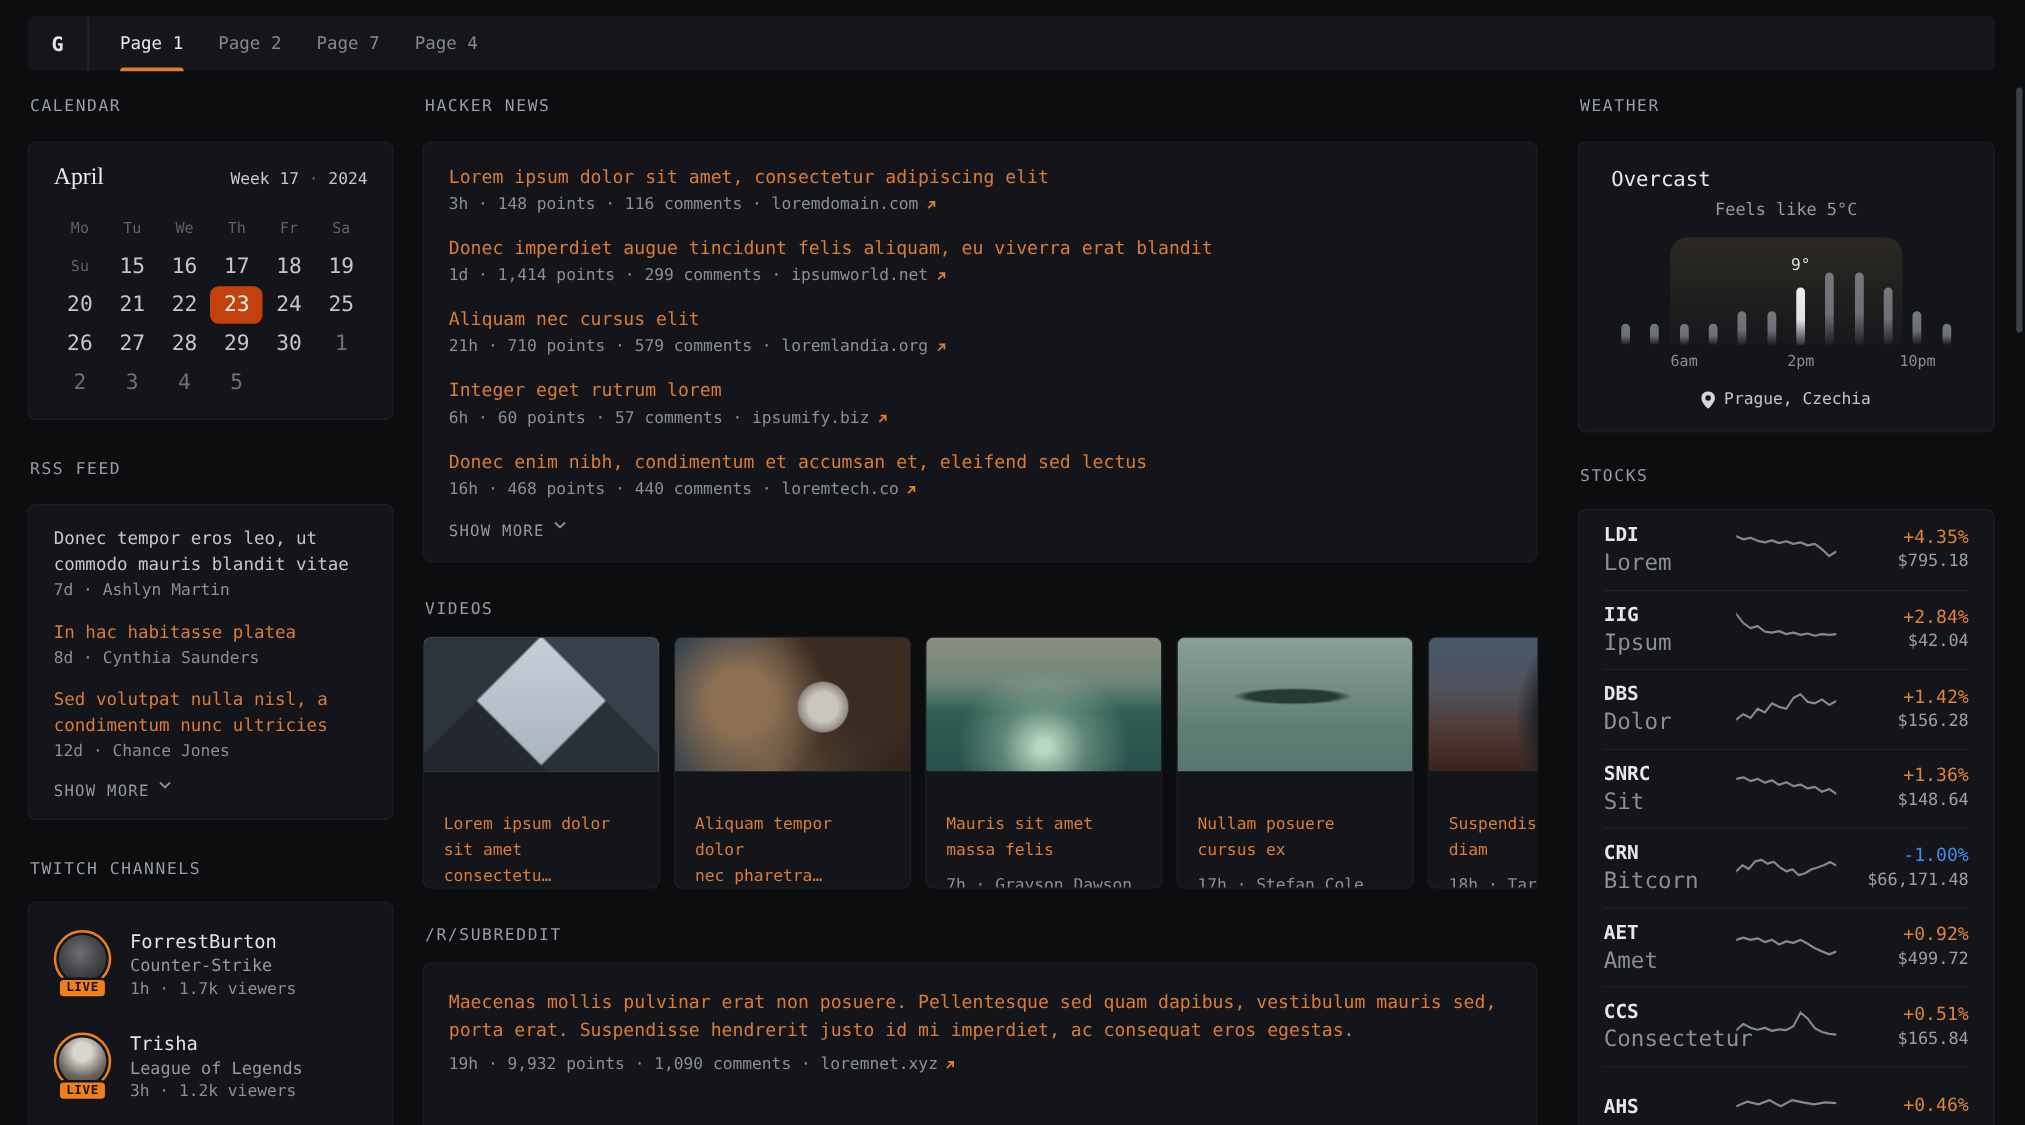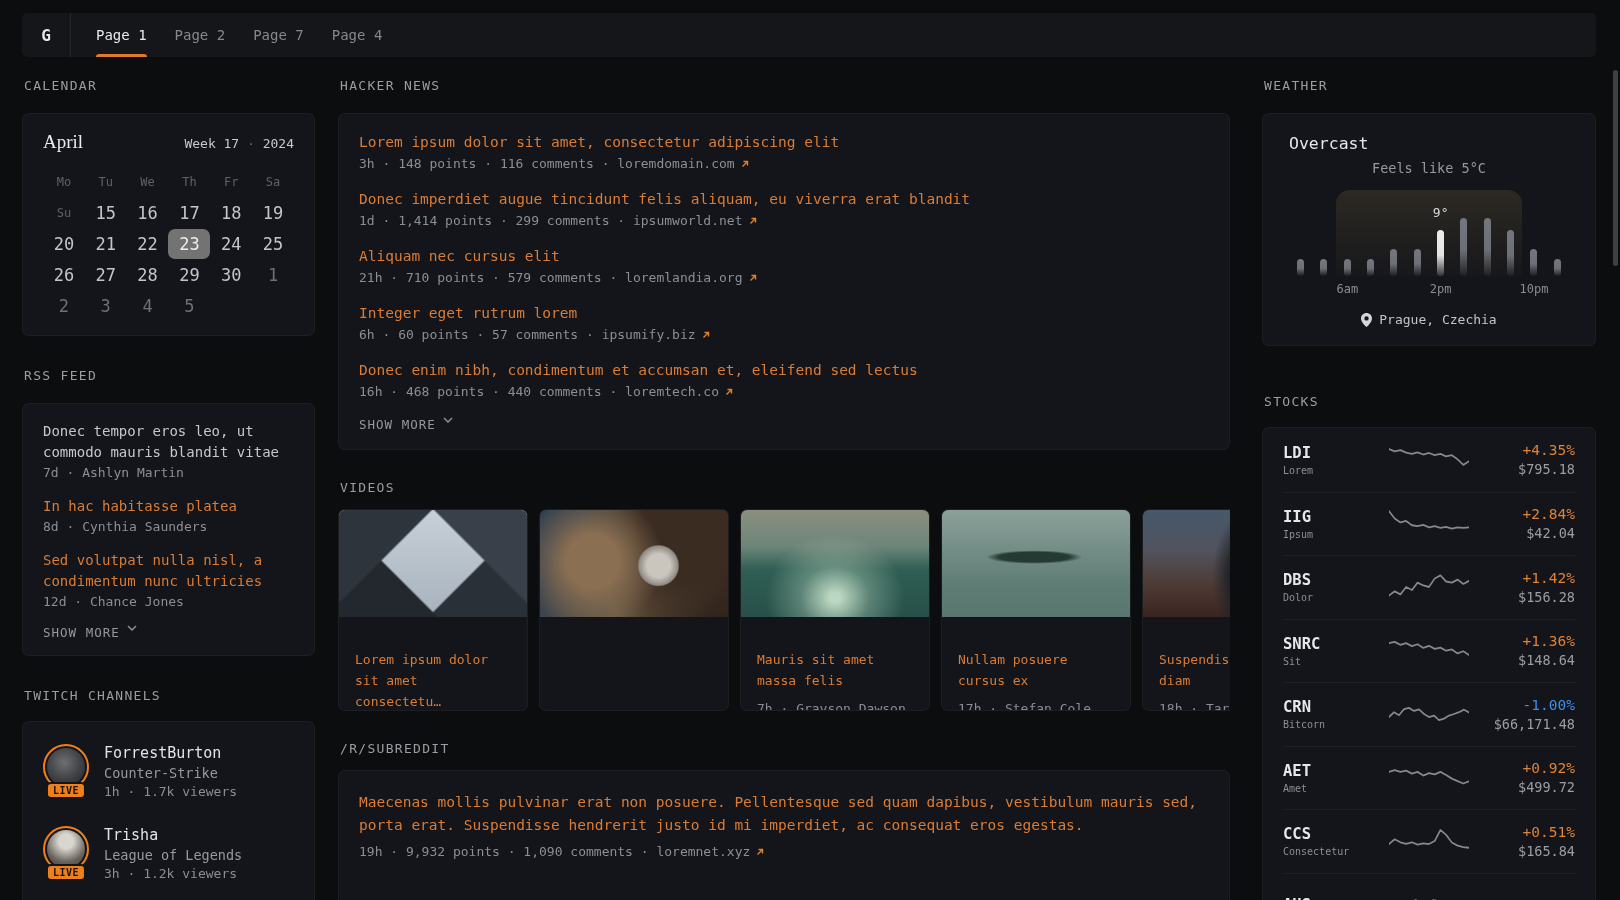--- a/index.html
+++ b/index.html
@@ -38,21 +38,21 @@
   .cal-card { margin-top:20px; padding:17px 20px 14px; }
   .cal-top { display:flex; justify-content:space-between; align-items:baseline; }
   .cal-month { font-size:19px; color:#e9eaec;font-family:Liberation Serif, serif; }
   .cal-week { font-size:13px; color:#c7c9cc; }
   .cal-week .dot { color:#63666b; }
   .cal-grid { display:grid; grid-template-columns:repeat(6,1fr); margin-top:14px;
               row-gap:1px; text-align:center; }
   .cal-grid span { height:30px; display:flex; align-items:center; justify-content:center; }
   .dow { font-size:12px; color:#5e6167; }
   .day { font-size:17px; color:#c3c5c8; }
-  .day.sel { background:#737373; color:#eceded; border-radius:7px; }
+  .day.sel { background:#c2410c; color:#eceded; border-radius:7px; }
   .day.mut { color:#6d7076; }
 
   
   .rss-card { margin-top:20px; padding:17px 20px 15px; }
   .rss-item { margin-bottom:16px; }
   .rss-title { font-size:14px; line-height:21px; color:#db7c35; cursor:pointer; }
   .rss-title.read { color:#c6c7ca; }
   .rss-item .meta { margin-top:2px; }
 
   
@@ -138,21 +138,21 @@
   .w-loc { display:flex; justify-content:center; align-items:center; gap:7px;
            margin-top:14px; font-size:13px; color:#c2c4c8; padding-bottom:2px; }
 
   
   .st-card { margin-top:18px; padding:0 20px; height:508px; }
   .st-row { display:flex; align-items:center; padding:11px 0; height:63.5px;
             border-top:1px solid #1f2126; cursor:pointer; }
   .st-row:first-child { border-top:none; }
   .st-left { width:96px; flex:0 0 96px; }
   .st-ticker { font-size:15.5px; font-weight:bold; color:#e6e7e9; }
-  .st-name { font-size:10px; color:#8b8e94; margin-top:3px; }
+  .st-name { font-size:18px; color:#8b8e94; margin-top:3px; }
   .st-name:empty { display:none; }
   .st-sparkwrap { flex:1; display:flex; justify-content:center; }
   .st-spark { width:80px; height:36px; }
   .st-spark polyline { fill:none; stroke:#85888e; stroke-width:2; stroke-linejoin:round;
                        stroke-linecap:round; }
   .st-right { width:96px; flex:0 0 96px; text-align:right; }
   .st-chg { font-size:14.5px; font-weight:normal; color:#e08234; }
   .st-chg.neg { color:#3e8def; }
   .st-price { font-size:13.5px; color:#9b9ea3; margin-top:3px; white-space:nowrap; }
   .st-price:empty { display:none; }
@@ -347,20 +347,25 @@
       <div class="vcard">
         <div class="vthumb vt-1"></div>
         <div class="vbody">
           <div class="vtitle">Lorem ipsum dolor
 sit amet consectetu…</div>
           <div class="vmeta">1h · Lori Barnett</div>
         </div>
       </div>
       <div class="vcard">
         <div class="vthumb vt-2"></div>
+        <div class="vbody">
+          <div class="vtitle">Aliquam tempor dolor
+nec pharetra…</div>
+          <div class="vmeta">1h · Molly Carrillo</div>
+        </div>
       </div>
       <div class="vcard">
         <div class="vthumb vt-3"></div>
         <div class="vbody">
           <div class="vtitle">Mauris sit amet
 massa felis</div>
           <div class="vmeta">7h · Grayson Dawson</div>
         </div>
       </div>
       <div class="vcard">
@@ -447,21 +452,21 @@
         <span class="wx-2">10pm</span>
       </div>
       <div class="w-loc">
         <svg class="icon-svg" width="11" height="14" viewBox="0 0 11 14">
             <path d="M5.5 0C2.5 0 0 2.4 0 5.4c0 4 5.5 8.6 5.5 8.6S11 9.4 11 5.4C11 2.4 8.5 0 5.5 0zm0 7.6a2.2 2.2 0 110-4.4 2.2 2.2 0 010 4.4z" fill="#d3d5d9"></path>
           </svg>
         <span>Prague, Czechia</span>
       </div>
     </div>
 
-    <div class="sec-h" style="margin-top:48px">STOCKS</div>
+    <div class="sec-h" style="margin-top:28px">STOCKS</div>
     <div class="card st-card">
 
       <div class="st-row">
         <div class="st-left">
           <div class="st-ticker">LDI</div>
           <div class="st-name">Lorem</div>
         </div>
         <div class="st-sparkwrap">
             <svg class="st-spark" viewBox="0 0 100 40" preserveAspectRatio="none">
               <polyline points="0.0,7.8 7.1,10.5 14.3,9.1 21.4,11.8 28.6,13.2 35.7,11.5 42.9,13.9 50.0,12.2 57.1,14.6 64.3,13.2 71.4,15.9 78.6,14.6 85.7,19.3 92.9,25.4 100.0,21.4"></polyline>

